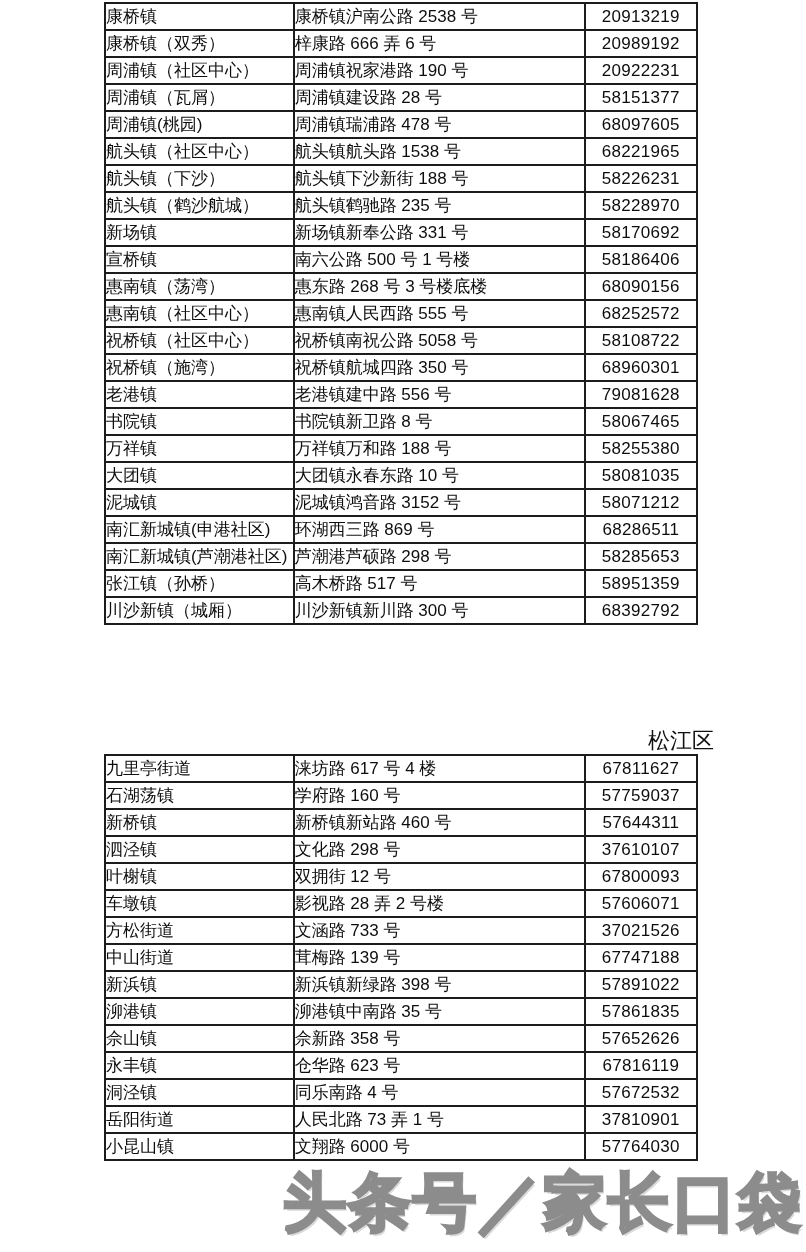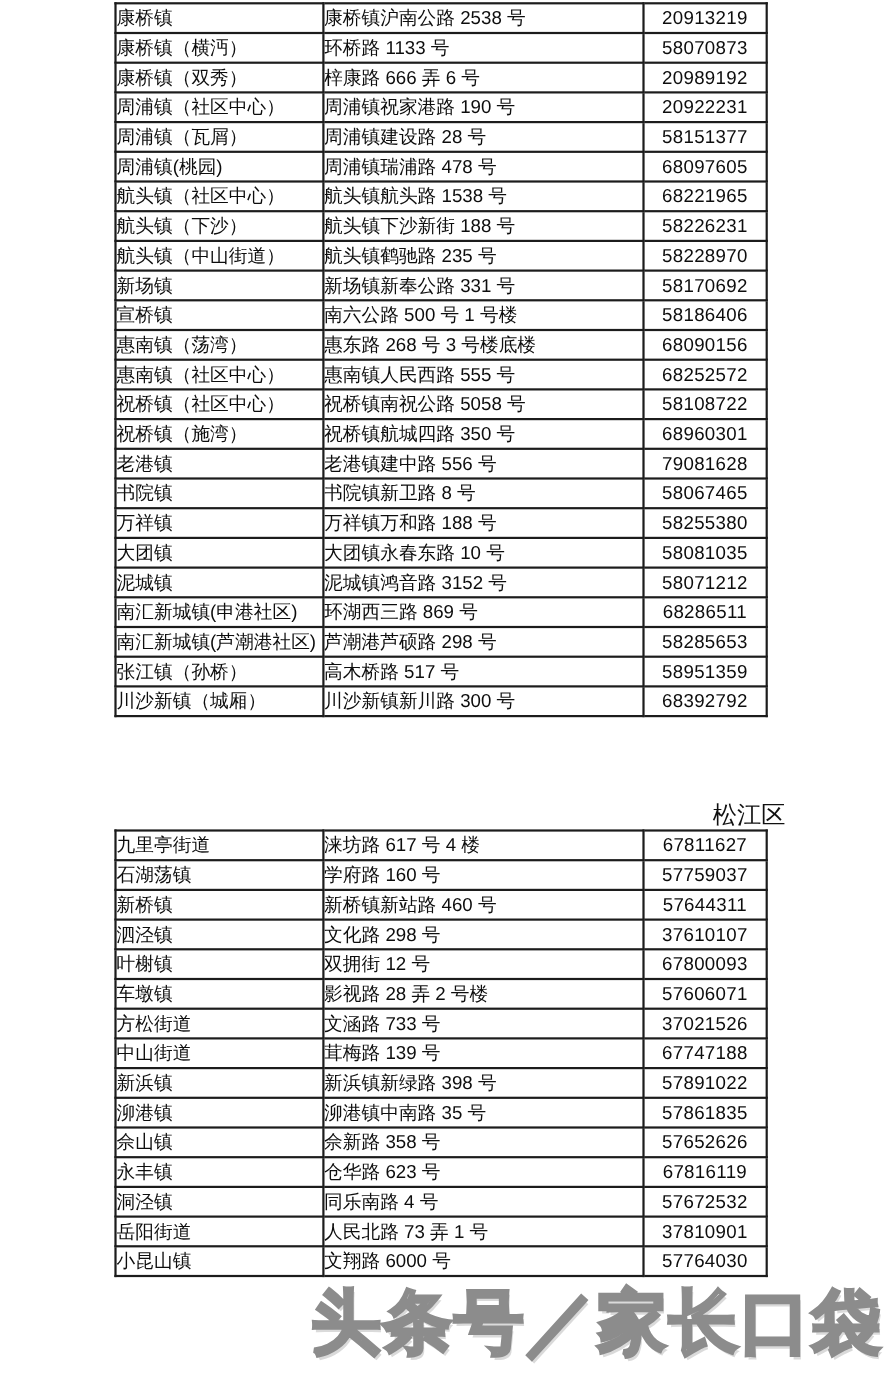--- a/index.html
+++ b/index.html
@@ -75,25 +75,20 @@
 <div class="page">
 
   <table id="table-pudong" class="center-table">
     <tbody>
         <tr>
           <td class="col-town">康桥镇</td>
           <td class="col-address">康桥镇沪南公路 2538 号</td>
           <td class="col-phone">20913219</td>
         </tr>
         <tr>
-          <td class="col-town">康桥镇（横沔）</td>
-          <td class="col-address">环桥路 1133 号</td>
-          <td class="col-phone">58070873</td>
-        </tr>
-        <tr>
           <td class="col-town">康桥镇（双秀）</td>
           <td class="col-address">梓康路 666 弄 6 号</td>
           <td class="col-phone">20989192</td>
         </tr>
         <tr>
           <td class="col-town">周浦镇（社区中心）</td>
           <td class="col-address">周浦镇祝家港路 190 号</td>
           <td class="col-phone">20922231</td>
         </tr>
         <tr>
@@ -110,21 +105,21 @@
           <td class="col-town">航头镇（社区中心）</td>
           <td class="col-address">航头镇航头路 1538 号</td>
           <td class="col-phone">68221965</td>
         </tr>
         <tr>
           <td class="col-town">航头镇（下沙）</td>
           <td class="col-address">航头镇下沙新街 188 号</td>
           <td class="col-phone">58226231</td>
         </tr>
         <tr>
-          <td class="col-town">航头镇（中山街道）</td>
+          <td class="col-town">航头镇（鹤沙航城）</td>
           <td class="col-address">航头镇鹤驰路 235 号</td>
           <td class="col-phone">58228970</td>
         </tr>
         <tr>
           <td class="col-town">新场镇</td>
           <td class="col-address">新场镇新奉公路 331 号</td>
           <td class="col-phone">58170692</td>
         </tr>
         <tr>
           <td class="col-town">宣桥镇</td>

